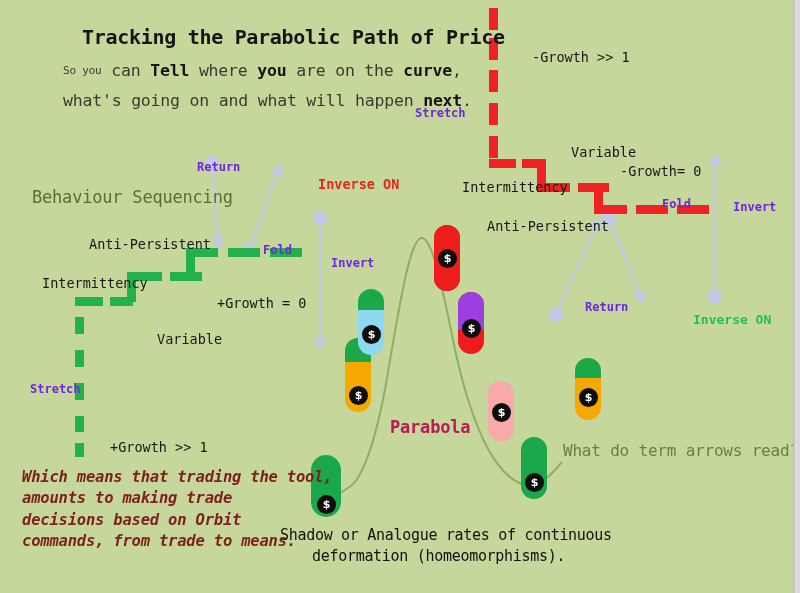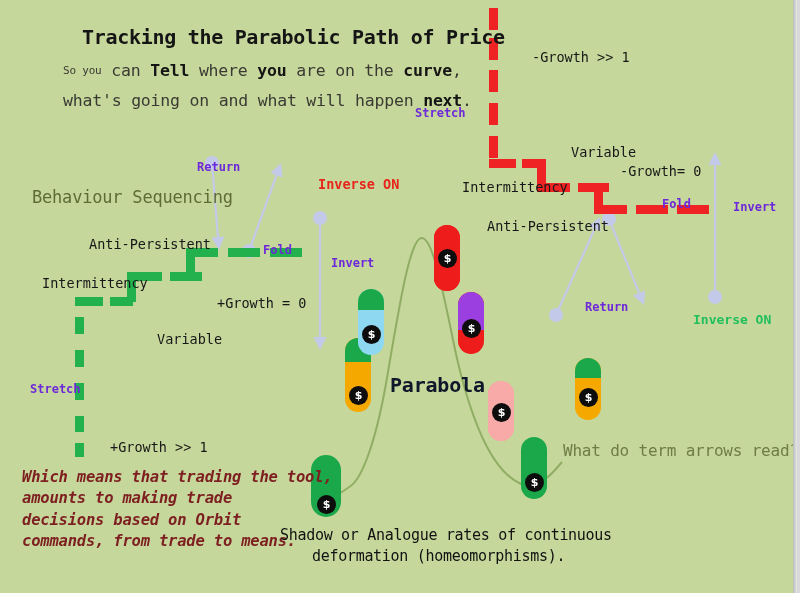--- a/index.html
+++ b/index.html
@@ -30,21 +30,21 @@
     color:#3a3a33;font-size:16.5px;letter-spacing:-.2px;
   }
   .subtitle b{color:#141414;font-weight:bold;}
   .subtitle .sm{font-size:11px;font-weight:normal;vertical-align:2px;}
 
   .purple{color:#6d28d9;font-weight:bold;font-size:12px;}
   .red{color:#e8251a;font-weight:bold;font-size:13.5px;}
   .greenon{color:#21bf5c;font-weight:bold;font-size:13px;}
   .dark{color:#171717;font-size:13.5px;}
   .olive{color:#5d6b35;font-size:17px;letter-spacing:-.2px;}
-  .tan{color:#0f172a;font-size:20px;font-weight:bold;letter-spacing:-.2px;}
+  .tan{color:#be185d;font-size:17px;font-weight:bold;letter-spacing:-.2px;margin-top:44px;}
   .sage-q{color:#6e7c46;font-size:16px;letter-spacing:-.2px;}
 
   .maroon{
     color:#7d1f20;font-size:15.5px;font-weight:bold;font-style:italic;
     line-height:1.38;letter-spacing:-.2px;
   }
   .bottomcap{color:#111;font-size:15px;line-height:1.4;letter-spacing:-.3px;}
   .bottomcap b{font-weight:normal;}
 
   

